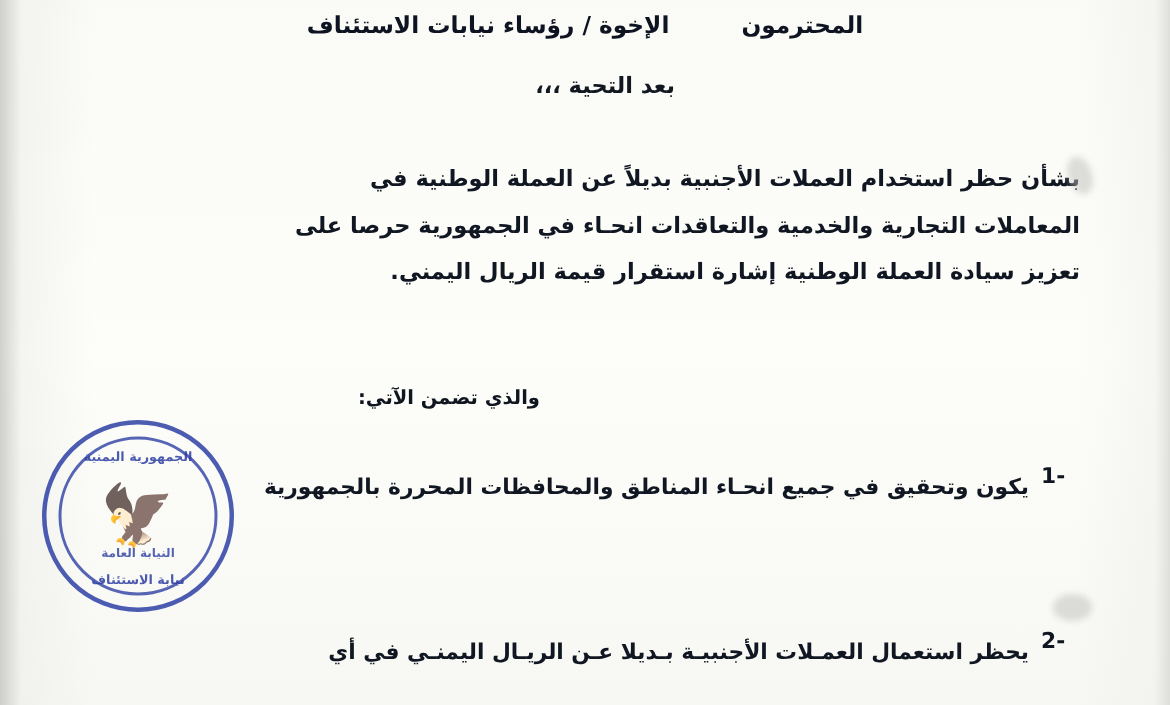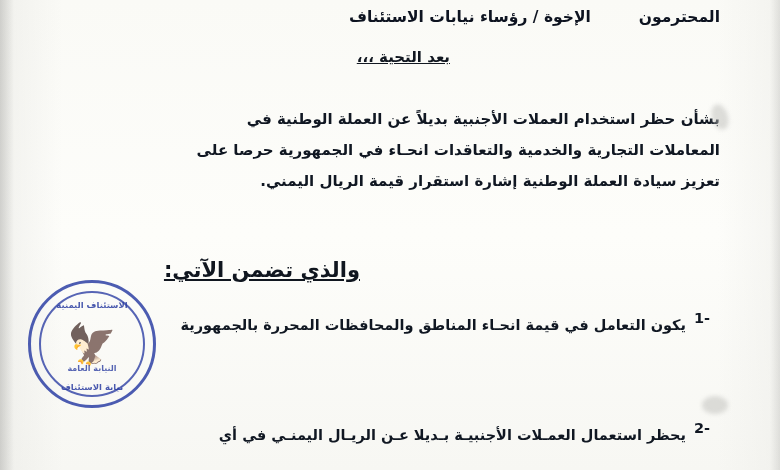--- a/index.html
+++ b/index.html
@@ -24,31 +24,30 @@
     background:
       linear-gradient(90deg, rgba(232,232,228,0.55) 0%, rgba(255,255,255,0) 8%, rgba(255,255,255,0) 92%, rgba(236,236,232,0.5) 100%),
       linear-gradient(180deg, rgba(250,250,246,1) 0%, rgba(253,253,250,1) 50%, rgba(247,247,243,1) 100%);
   }
   .doc-text {
     position: absolute;
     color: #10161f;
     direction: rtl;
     text-align: right;
     white-space: nowrap;
-    text-decoration: underline;
   }
   
   #header-row {
     position: absolute;
     top: 8px;
     right: 60px;
     left: 60px;
     display: flex;
     flex-direction: row-reverse;
-    justify-content: flex-end;
+    justify-content: center;
     align-items: baseline;
     gap: 48px;
   }
   .header-part {
     font-size: 15.5px;
     font-weight: bold;
     color: #0d1320;
     letter-spacing: 0px;
   }
   #greeting {
@@ -80,21 +79,21 @@
     flex-direction: row;
     justify-content: space-between;
     width: 100%;
   }
   .justify-line.last {
     justify-content: flex-start;
   }
   #which-includes {
     top: 258px;
     right: 420px;
-    font-size: 21px;
+    font-size: 13px;
     font-weight: bold;
   }
   
   .item {
     position: absolute;
     right: 60px;
     width: 650px;
     direction: rtl;
   }
   .item-num {
@@ -226,35 +225,35 @@
     <div class="para-line justify-line last">
       <span>تعزيز سيادة العملة الوطنية إشارة استقرار قيمة الريال اليمني.</span>
     </div>
   </div>
 
   <div class="doc-text" id="which-includes">والذي تضمن الآتي:</div>
 
   <div class="item" id="item1">
     <div class="item-num">1-</div>
     <div class="item-body">
-      <div class="item-line">يكون التعامل في قيمة انحـاء المناطق والمحافظات المحررة بالجمهورية</div>
+      <div class="item-line">يكون وتحقيق في جميع انحـاء المناطق والمحافظات المحررة بالجمهورية</div>
     </div>
   </div>
 
   <div class="item" id="item2">
     <div class="item-num">2-</div>
     <div class="item-body">
       <div class="item-line">يحظر استعمال العمـلات الأجنبيـة بـديلا عـن الريـال اليمنـي في أي</div>
     </div>
   </div>
 
   <div id="stamp">
     <div class="ring-outer"></div>
     <div class="ring-inner"></div>
-    <div class="stamp-text-top">الاستئناف اليمنية</div>
+    <div class="stamp-text-top">الجمهورية اليمنية</div>
     <div class="eagle">🦅</div>
     <div class="stamp-mid">النيابة العامة</div>
     <div class="stamp-text-bottom">نيابة الاستئناف</div>
   </div>
 
   <div class="smudge" id="smudge-a"></div>
   <div class="smudge" id="smudge-b"></div>
 </div>
 
 </body></html>

